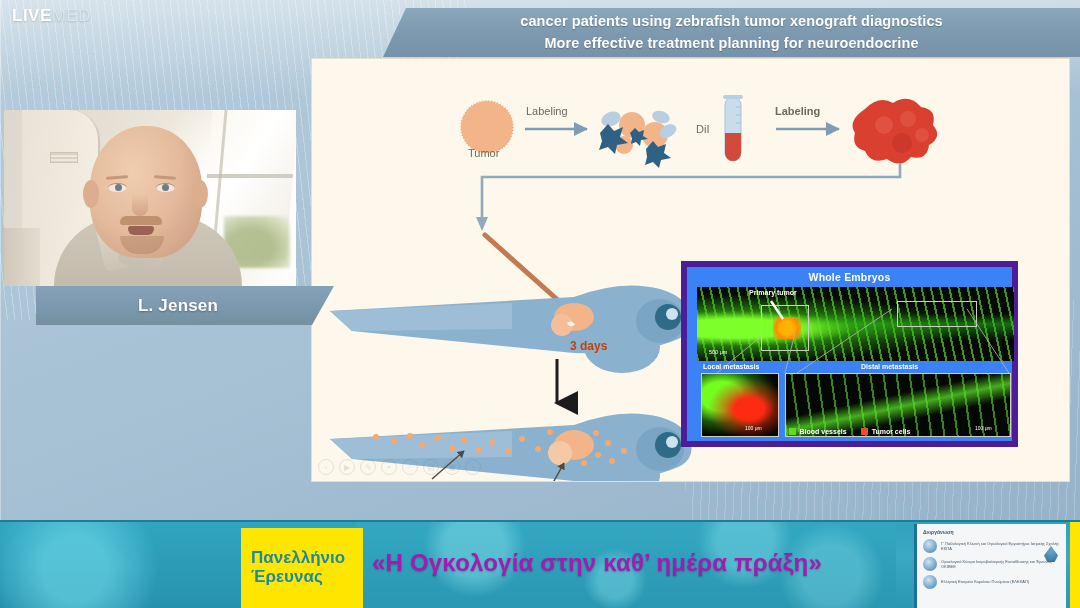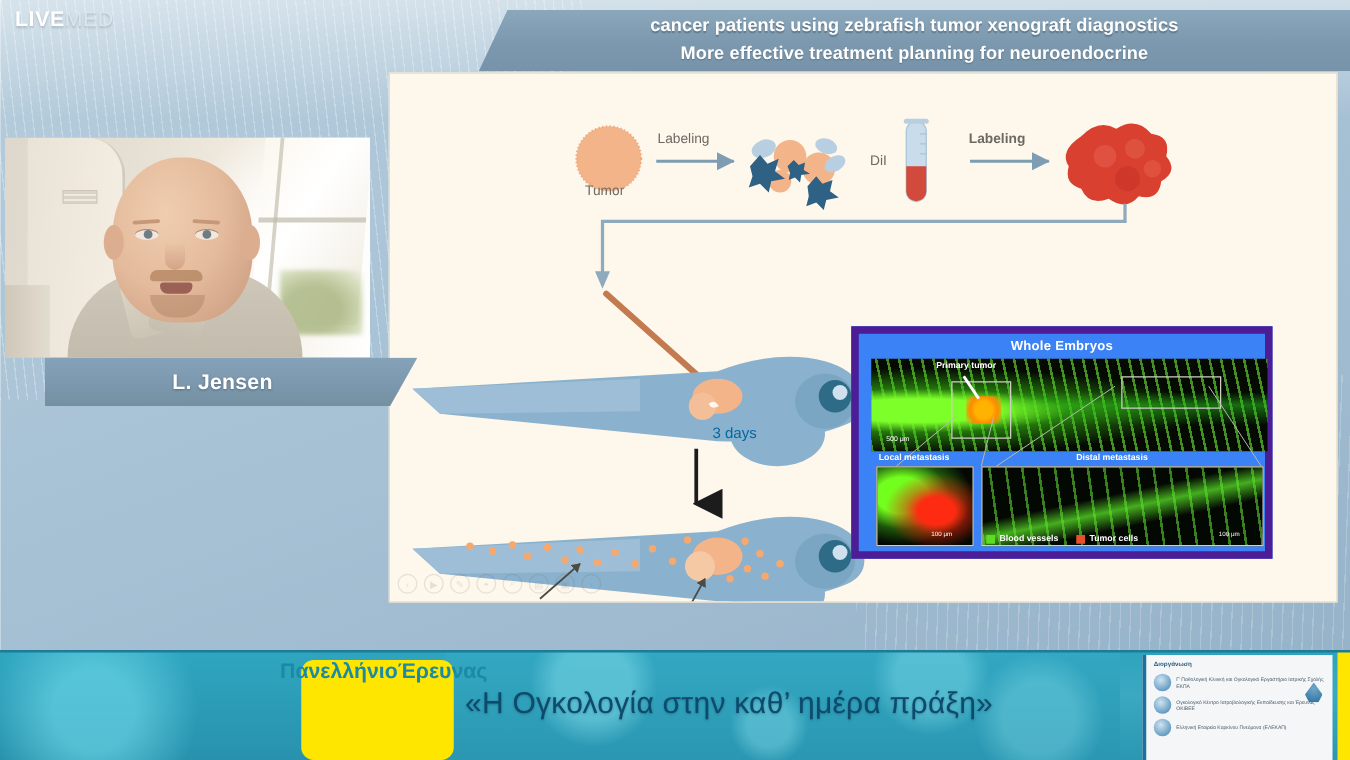--- a/index.html
+++ b/index.html
@@ -178,21 +178,21 @@
   
   .slide {
     position:absolute; left: 311px; top: 58px; width: 759px; height: 424px;
     background: #fdf7ec; border: 1px solid #e7ddcb; z-index: 5;
     overflow: hidden;
   }
   .slide-inner { position:absolute; inset:0; }
 
   
   .lbl { position:absolute; color:#6d6a63; font-size:11px; white-space:nowrap; }
-  .bold-lbl { font-weight:400; color:#0369a1; font-size:12px; }
+  .bold-lbl { font-weight:700; color:#c2410c; font-size:12px; }
 
   
   .toolbar {
     position:absolute; left: 6px; bottom: 5px; height: 18px;
     display:flex; gap:5px; align-items:center; opacity:.16;
   }
   .tb-btn {
     width:16px; height:16px; border-radius:50%;
     border:1.2px solid #6d6a63; display:flex; align-items:center;
     justify-content:center; font-size:8px; color:#6d6a63;
@@ -277,27 +277,27 @@
   }
   .num-12 {
     position:absolute; left:160px; top:536px; z-index:9;
     color:#ffe600; font-size:46px; font-weight:700; font-style:italic;
     letter-spacing:-1px; line-height:1;
     text-shadow: 1px 1px 0 #fff, -1px 1px 0 #fff, 1px -1px 0 #fff, -1px -1px 0 #fff;
   }
   .num-12 sup { font-size:17px; vertical-align:super; }
   .yellow-box {
     position:absolute; left:241px; top:528px; width:122px; height:80px;
-    background:#ffe600; z-index:9; display:flex; flex-direction:row;
-    justify-content:center; padding-left:10px;border-radius:10px;
+    background:#ffe600; z-index:9; display:flex; flex-direction:column;
+    justify-content:center; padding-left:10px;
   }
   .yb-line { color:#1b8aa4; font-weight:700; font-size:17px; line-height:1.1; }
   .greek-title {
     position:absolute; left:372px; top:549px; z-index:9;
-    color:#0c4a6e; font-weight:400; font-size:24px; letter-spacing:.2px;
+    color:#a21caf; font-weight:700; font-size:24px; letter-spacing:.2px;
     text-shadow: 0 1px 2px rgba(0,0,0,.25);
     white-space:nowrap;
   }
   .org-box {
     position:absolute; right:14px; top:524px; width:152px; height:84px;
     background:#f4f6f8; z-index:9; padding:5px 6px; overflow:hidden;
     border-left:3px solid #1f6f9a;
   }
   .org-head { font-size:5px; color:#2a5d80; font-weight:700; margin-bottom:4px; }
   .org-row { display:flex; align-items:center; gap:4px; margin-bottom:4px; }

